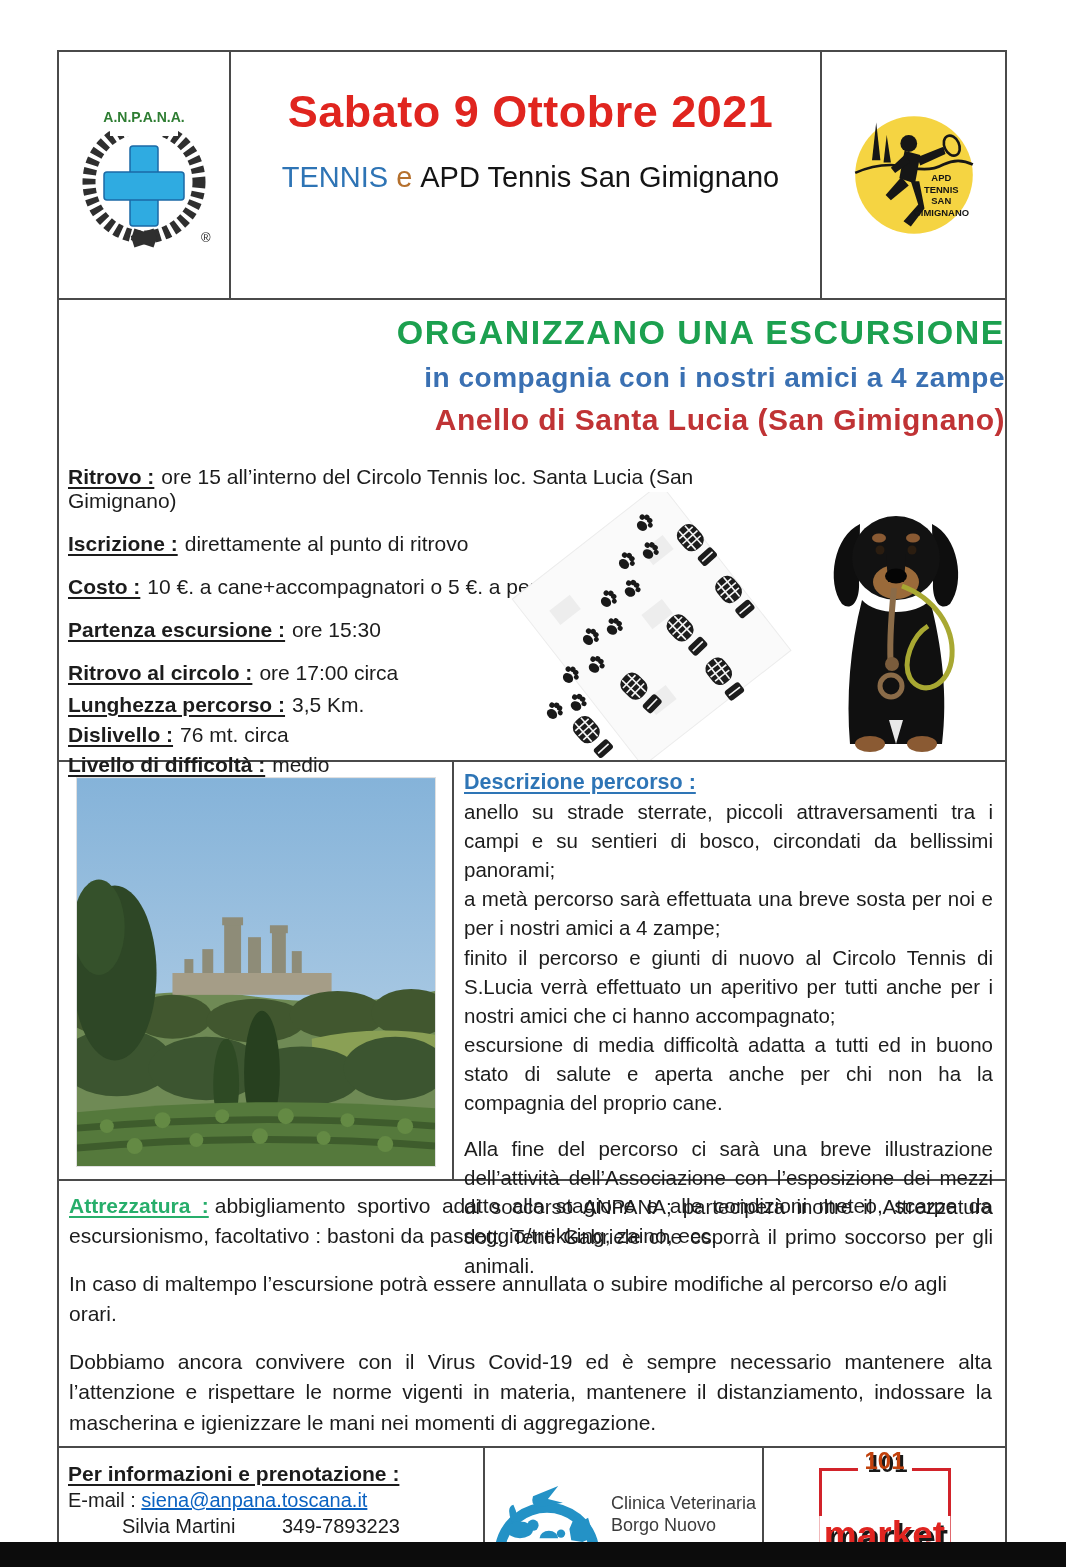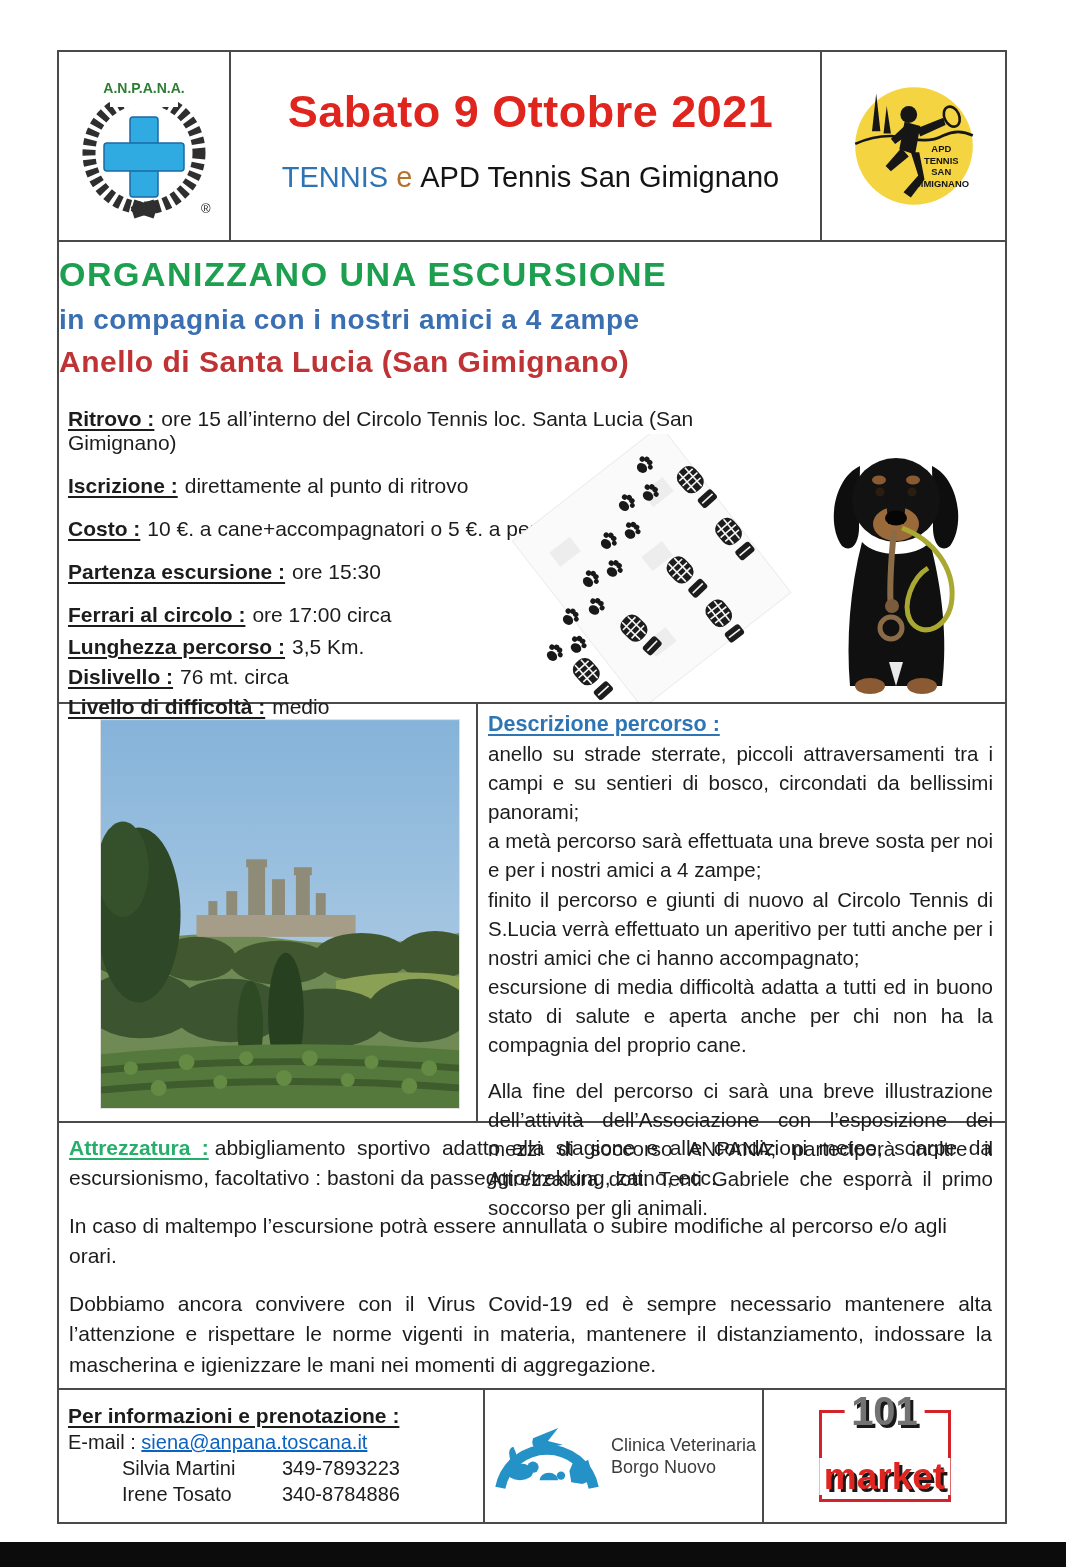--- a/index.html
+++ b/index.html
@@ -9,46 +9,46 @@
     font-family:"Liberation Sans", sans-serif; color:#1c1c1c;
   }
   .tbl { position:absolute; left:57px; top:50px; width:950px;
          border:2px solid #4a4a4a; background:#fff; }
   .row { display:flex; border-top:2px solid #4a4a4a; }
   .row.first { border-top:none; }
   .cell { border-left:2px solid #4a4a4a; position:relative; }
   .cell.first { border-left:none; }
 
   
-  .r1 { height:188px; }
+  .r1 { height:246px; }
   .c-anpana { width:170px; display:flex; align-items:center; justify-content:center; }
   .c-head { flex:1; text-align:center;padding-left:10px; }
   .c-tennis { width:185px; display:flex; align-items:center; justify-content:center; }
   .date-title { margin-top:34px; font-size:45px; font-weight:bold; color:#e0251f; letter-spacing:0.5px; }
   .org-line { margin-top:23px; font-size:29px; color:#141414; }
   .org-anpana { color:#2e74b5; }
   .org-e { color:#b5702d; margin:0 8px; }
 
   
   .r2 { height:462px; display:block; position:relative; }
-  .title-block { text-align:left; padding-top:13px; font-weight:bold; }
+  .title-block { text-align:right; padding-top:13px; font-weight:bold; }
   .title-1 { font-size:34px; color:#1ca04f; letter-spacing:1.5px; }
   .title-2 { font-size:28px; color:#3a70b2; margin-top:10px; letter-spacing:0.5px; }
   .title-3 { font-size:30px; color:#c03335; margin-top:9px; letter-spacing:0.5px; }
   .details { position:absolute; left:9px; top:165px; width:700px; font-size:21px; }
   .detail { margin-bottom:19px; }
   .detail.t1 { margin-bottom:8px; }
   .detail.t2 { margin-bottom:6px; }
   .detail.t3 { margin-bottom:0; }
   .dlabel { font-weight:bold; text-decoration:underline; text-decoration-thickness:2px; text-underline-offset:3px; margin-right:7px; }
   .footprints { position:absolute; left:441px; top:192px; width:300px; height:268px; }
   .dogimg { position:absolute; left:741px; top:186px; width:192px; height:274px; }
 
   
-  .r3 { height:419px;padding-left:24px; }
+  .r3 { height:419px; }
   .c-photo { width:393px; display:flex; align-items:flex-start; justify-content:center; }
   .c-photo svg { margin-top:15px; border:1px solid #e0e0e0; }
   .c-desc { flex:1; padding:8px 12px 0 10px; }
   .desc-head { color:#2e75b6; font-weight:bold; font-size:21.5px; text-decoration:underline; text-decoration-thickness:2px; text-underline-offset:3px; }
   .desc-p { font-size:20.5px; line-height:1.42; text-align:justify; white-space:pre-line; margin-top:2px; }
   .desc-p2 { margin-top:17px; }
 
   
   .r4 { height:267px; display:block; padding:10px 13px 0 10px; font-size:21px; line-height:1.45; }
   .eq-label { color:#27ae6b; font-weight:bold; text-decoration:underline; text-decoration-thickness:2px; text-underline-offset:3px; margin-right:6px; }
@@ -61,21 +61,21 @@
   .c-info { width:424px; padding:5px 16px 0 9px; font-size:20px; line-height:26px;margin-top:8px; }
   .info-head { font-size:21px; font-weight:bold; text-decoration:underline; text-decoration-thickness:2px; text-underline-offset:3px; }
   .mail-link { color:#0b62c1; text-decoration:underline; cursor:pointer; }
   .tel-prefix { display:inline-block; width:54px; }
   .tel-name { display:inline-block; width:160px; }
   .c-clinic { width:279px; display:flex; align-items:center; justify-content:center; gap:8px; }
   .clinic-text { font-size:18px; color:#3c3c3c; line-height:1.25; }
   .c-market { flex:1; display:flex; align-items:center; justify-content:center; }
   .market-box { position:relative; width:132px; height:92px; border:3px solid #d2232a; }
   .market-101 { position:absolute; top:-21px; left:50%; transform:translateX(-50%);
-    background:#fff; padding:0 7px; font-size:40px; font-weight:bold; color:#737373;
+    background:#fff; padding:0 7px; font-size:24px; font-weight:bold; color:#c2410c;
     text-shadow:3px 3px 0 #191919; line-height:0.95; font-family:"Liberation Sans",sans-serif; }
   .market-word { position:absolute; bottom:4px; left:50%; transform:translateX(-50%);
     background:#fff; padding:0 5px; font-size:37px; font-weight:bold; color:#e02420;
     text-shadow:3px 3px 0 #191919; line-height:1; white-space:nowrap; }
 
   .bottom-bar { position:absolute; left:0; top:1542px; width:1066px; height:25px; background:#0c0c0c; }
 
   svg text { font-family:"Liberation Sans", sans-serif; }
 </style>
 </head>
@@ -131,21 +131,21 @@
       <div class="title-1">ORGANIZZANO UNA ESCURSIONE</div>
       <div class="title-2">in compagnia con i nostri amici a 4 zampe</div>
       <div class="title-3">Anello di Santa Lucia (San Gimignano)</div>
     </div>
 
     <div class="details">
       <div class="detail"><span class="dlabel">Ritrovo :</span><span>ore 15 all’interno del Circolo Tennis loc. Santa Lucia (San Gimignano)</span></div>
       <div class="detail"><span class="dlabel">Iscrizione :</span><span>direttamente al punto di ritrovo</span></div>
       <div class="detail"><span class="dlabel">Costo :</span><span>10 €. a cane+accompagnatori o 5 €. a persona</span></div>
       <div class="detail"><span class="dlabel">Partenza escursione :</span><span>ore 15:30</span></div>
-      <div class="detail t1"><span class="dlabel">Ferrari al circolo :</span><span>ore 17:00 circa</span></div>
+      <div class="detail t1"><span class="dlabel">Ritrovo al circolo :</span><span>ore 17:00 circa</span></div>
       <div class="detail t2"><span class="dlabel">Lunghezza percorso :</span><span>3,5 Km.</span></div>
       <div class="detail t2"><span class="dlabel">Dislivello :</span><span>76 mt. circa</span></div>
       <div class="detail t3"><span class="dlabel">Livello di difficoltà :</span><span>medio</span></div>
     </div>
 
     <svg class="footprints" viewBox="0 0 300 268">
       <defs>
         <g id="paw" fill="#191919">
           <ellipse cx="0" cy="0" rx="5.5" ry="4.5"></ellipse>
           <circle cx="-5.5" cy="-7" r="2.7"></circle>

